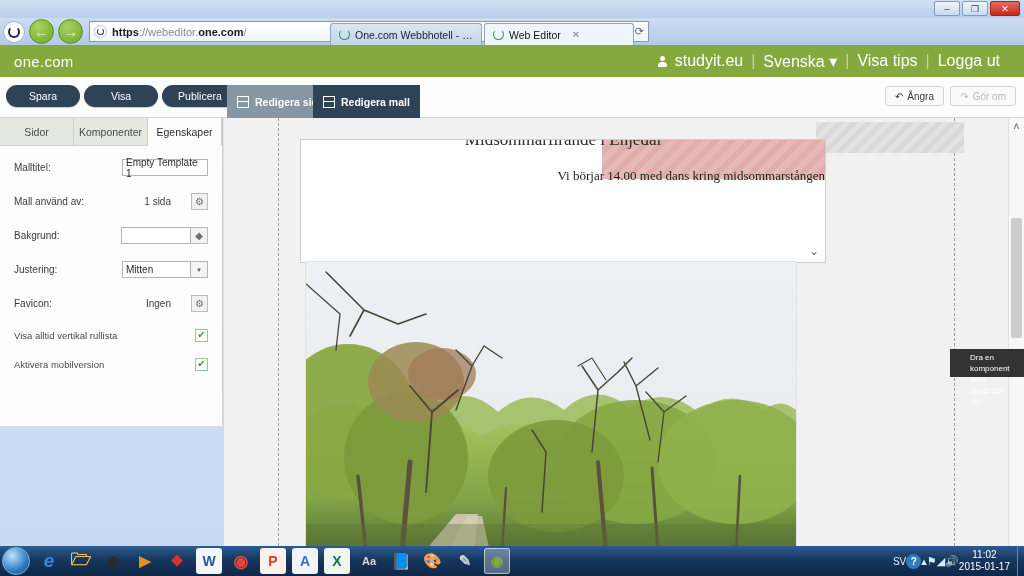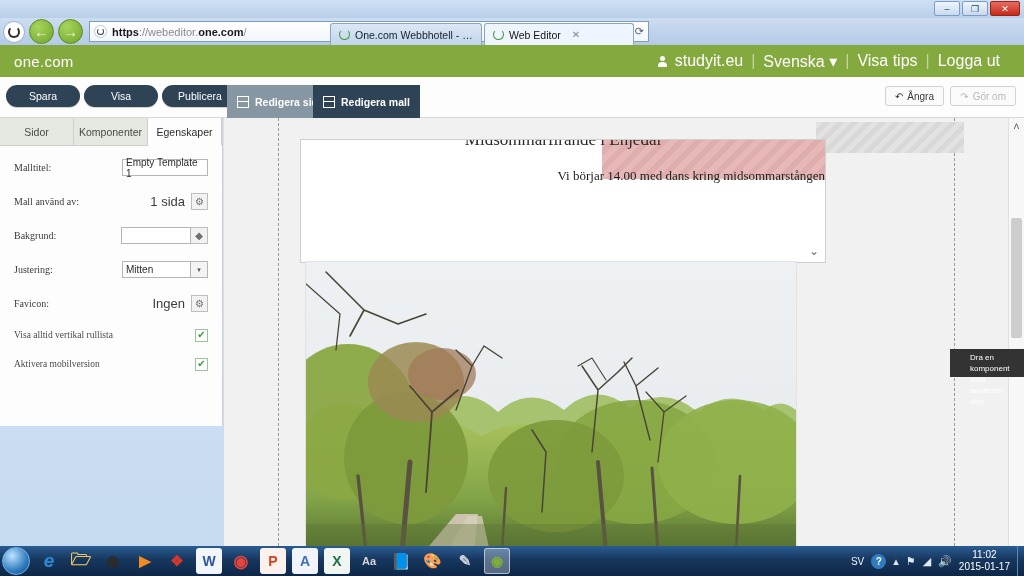--- a/index.html
+++ b/index.html
@@ -94,25 +94,25 @@
   #btn-gorom { right:8px; color:#b9b9b9; }
 
   
   #sidebar { position:absolute; left:0; top:118px; width:223px; height:308px;
     background:#fdfdfd; border-right:1px solid #cfcfcf; }
   #sidetabs { display:flex; height:28px; border-bottom:1px solid #cfcfcf; }
   .sidetab { flex:1; display:flex; align-items:center; justify-content:center;
     font-size:10.5px; color:#4a4a4a; background:#e5e8e0; border-right:1px solid #cfcfcf; }
   .sidetab.active { background:#fdfdfd; border-bottom:1px solid #fdfdfd; margin-bottom:-1px; color:#2b2b2b; }
   .formrow { display:flex; align-items:center; height:25px; margin:9px 14px 0 14px; }
-  .flabel { font-size:10px; color:#3b3b3b; flex:1;font-family:Liberation Serif, serif; }
+  .flabel { font-size:10px; color:#3b3b3b; flex:1; }
   .flabel.small { font-size:9.5px; color:#4a4a4a; }
   .ftext { width:86px; height:17px; border:1px solid #b5b5b5; background:#fff;
     font-size:10px; color:#2b2b2b; padding:0 3px; display:flex; align-items:center; }
-  .fvalue { font-size:13px; color:#3b3b3b; margin-right:6px; }
+  .fvalue { font-size:10px; color:#3b3b3b; margin-right:20px; }
   .gearbtn { width:17px;height:17px;border:1px solid #bdbdbd;background:#f2f2f2;
     display:flex;align-items:center;justify-content:center;font-size:10px;color:#6f6f6f; }
   .colorfield { width:70px;height:17px;border:1px solid #b5b5b5;background:#fff; }
   .dropbtn { width:17px;height:17px;border:1px solid #b5b5b5;border-left:none;background:#f4f4f4;
     display:flex;align-items:center;justify-content:center;font-size:7px;color:#555; }
   .selbox { width:69px;height:17px;border:1px solid #b5b5b5;background:#fff;
     font-size:10px;color:#2b2b2b;padding:0 3px;display:flex;align-items:center; }
   .chk { width:13px;height:13px;border:1px solid #9ec49e;background:#fff;
     display:flex;align-items:center;justify-content:center;color:#3f9a3f;font-size:10px;line-height:1; }
 
@@ -154,21 +154,21 @@
 
   
   #taskbar { position:absolute; left:0; top:546px; width:1024px; height:30px;
     background:linear-gradient(#2a5c92,#17375e 45%,#0d2747); display:flex; align-items:center; }
   #startorb { width:28px;height:28px;margin-left:2px;border-radius:50%;
     background:radial-gradient(circle at 35% 30%,#bfe3ff,#2f7dc0 60%,#144a80);
     border:1px solid #6fb3e8; }
   .tbicon { width:26px; height:26px; margin-left:6px; border-radius:3px;
     display:flex; align-items:center; justify-content:center; font-size:14px; font-weight:bold; }
   .tbicon.active { background:rgba(255,255,255,.28); border:1px solid rgba(255,255,255,.55); }
-  #tray { margin-left:auto; display:flex; align-items:center; gap:7px; margin-right:7px; color:#e8f1fb; font-size:10px; }
+  #tray { margin-left:auto; display:flex; align-items:center; margin-right:7px; color:#e8f1fb; font-size:10px; }
   #clock { text-align:center; font-size:10px; line-height:12px; color:#ffffff; }
   .tray-ico { font-size:11px; color:#dce9f7; }
   #showdesktop { width:7px; height:30px; border-left:1px solid #5e87b0; }
 </style>
 </head>
 <body>
 
 <div id="ie-window">
 
   <div id="titlebar">

